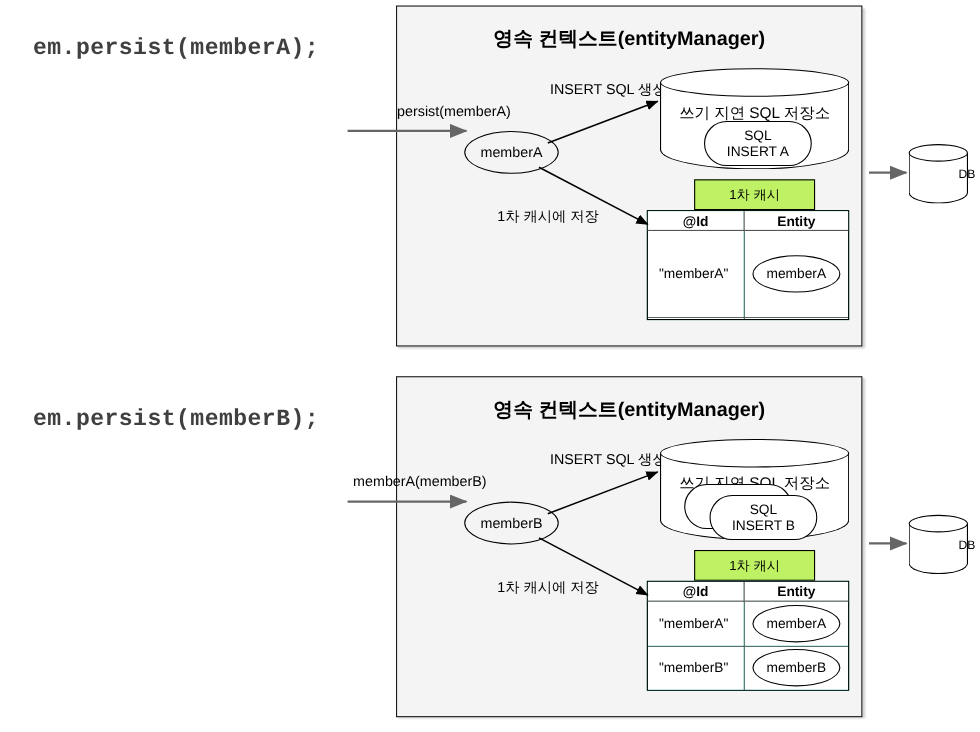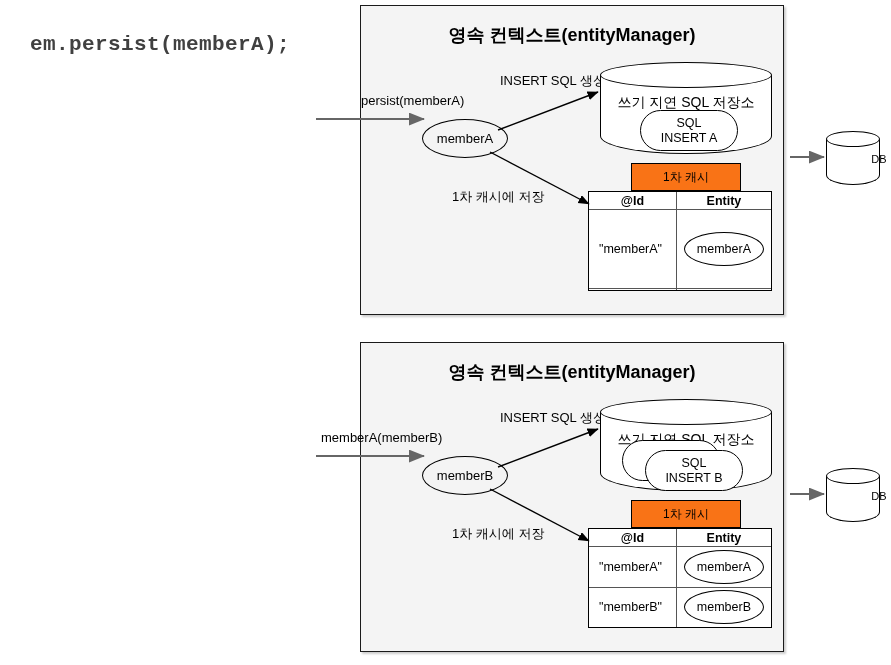--- a/index.html
+++ b/index.html
@@ -122,21 +122,21 @@
     line-height: 1.15;
     color: #000;
     z-index: 6;
     text-align: center;
   }
   .sql-chip.behind { z-index: 5; }
 
   
   .cache-tag {
     position: absolute;
-    background: #f97316;
+    background: #bef264;
     border: 1.4px solid #000;
     box-sizing: border-box;
     text-align: center;
     font-size: 12px;
     color: #000;
     display: flex;
     align-items: center;
     justify-content: center;
     z-index: 3;
   }
@@ -289,20 +289,21 @@
       </tbody>
     </table>
   </div>
 
   <div class="cyl db" style="left:826px; top:131px; width:54px; height:54px;">
     <div class="body" style="top:8px; height:46px; border-bottom-left-radius:50% 10px; border-bottom-right-radius:50% 10px;"></div>
     <div class="top" style="top:0px; height:16px;"></div>
     <div class="cyl-label" style="top:22px;">DB</div>
   </div>
 
+  <div class="code-caption" style="left:30px; top:370px;">em.persist(memberB);</div>
 
   <div class="pc-box" style="left:360px; top:342px; width:424px; height:310px;"></div>
 
   <div class="pc-title" style="left:360px; top:360px; width:424px;">영속 컨텍스트(entityManager)</div>
 
   <div class="lbl" style="left:321px; top:430px;">memberA(memberB)</div>
 
   <div class="lbl" style="left:500px; top:409px;">INSERT SQL 생성</div>
 
   <div class="lbl" style="left:452px; top:525px;">1차 캐시에 저장</div>

